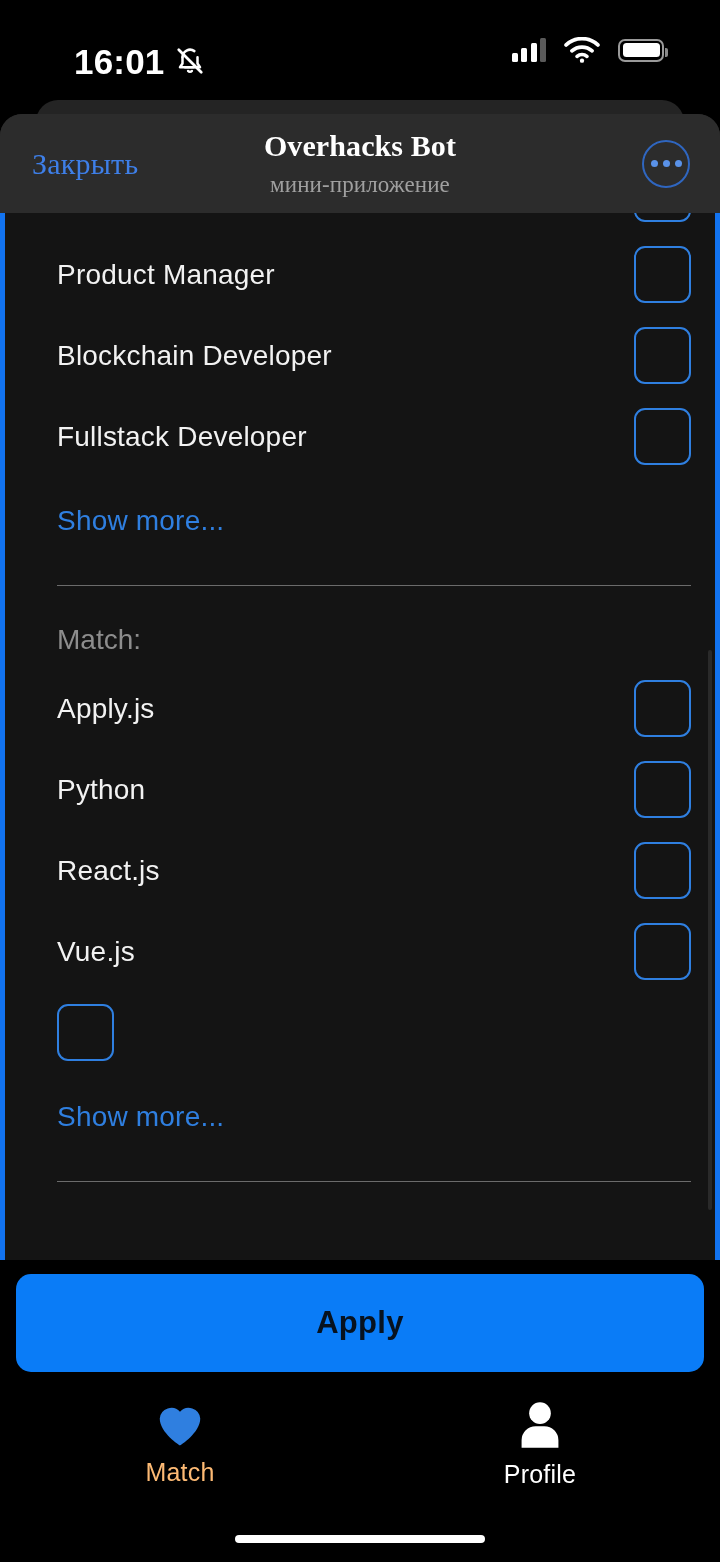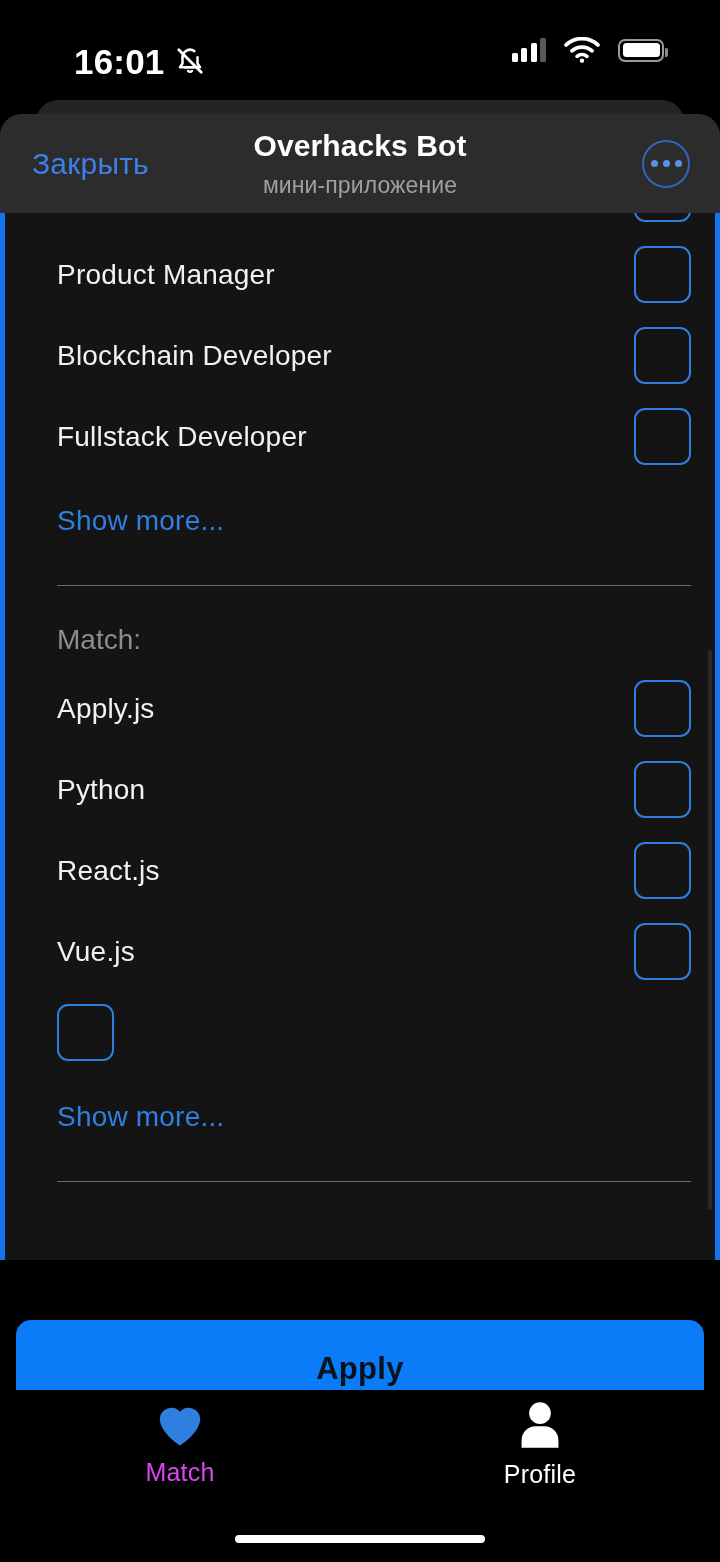--- a/index.html
+++ b/index.html
@@ -37,21 +37,21 @@
     background:#242424; border-radius:22px 22px 0 0;
   }
 
   
   .sheet{
     position:absolute; top:114px; left:0; width:720px; height:1146px;
     background:#2c2c2c; border-radius:22px 22px 0 0; overflow:hidden;
   }
   .nav{
     height:99px; display:flex; align-items:center; position:relative;
-    padding:0 30px 0 32px; background:#2c2c2c;
+    padding:0 30px 0 32px; background:#2c2c2c;font-family:Liberation Serif, serif;
   }
   .nav-close{
     font-size:30px; color:#3e7fe8; letter-spacing:.2px; white-space:nowrap; z-index:2;
   }
   .nav-titles{
     position:absolute; left:0; right:0; top:0; bottom:0;
     display:flex; flex-direction:column; align-items:center; justify-content:center; gap:9px;
     pointer-events:none;
   }
   .nav-title{ font-size:30px; font-weight:700; color:#fff; letter-spacing:.1px; }
@@ -86,35 +86,35 @@
   }
   .divider{ height:1px; background:#6b6b6b; margin:22px 0 24px; }
   .section-label{ font-size:28px; color:#8d8d8d; font-weight:300; padding:14px 0 12px; }
 
   .scrollbar{
     position:absolute; right:3px; top:437px; width:4px; height:560px;
     background:#2a2a2a; border-radius:3px;
   }
 
   
-  .applywrap{ position:absolute; top:1320px; left:0; width:720px; padding:0 16px; }
+  .applywrap{ position:absolute; top:1274px; left:0; width:720px; padding:0 16px; }
   .apply{
     width:100%; height:98px; border-radius:15px; background:#0a7cf7; border:none;
     color:#07121f; font-size:31px; font-weight:700; letter-spacing:.3px;
     display:flex; align-items:center; justify-content:center;
   }
 
   
   .tabbar{
     position:absolute; top:1390px; left:0; width:720px; height:115px;
     display:flex; background:#000;
   }
   .tab{ flex:1; display:flex; flex-direction:column; align-items:center; justify-content:flex-start; gap:10px; padding-top:8px; }
   .tab-label{ font-size:25px; letter-spacing:.2px; }
-  .tab.active .tab-label{ color:#d946ef; }
+  .tab.active .tab-label{ color:#fdba74; }
   .tab.inactive .tab-label{ color:#fff; }
   .icon-heart{ width:54px; height:50px; display:block; }
   .icon-person{ width:54px; height:52px; display:block; }
 
   .home-indicator{
     position:absolute; bottom:19px; left:50%; transform:translateX(-50%);
     width:250px; height:8px; border-radius:5px; background:#fff;
   }
 </style>
 </head>

